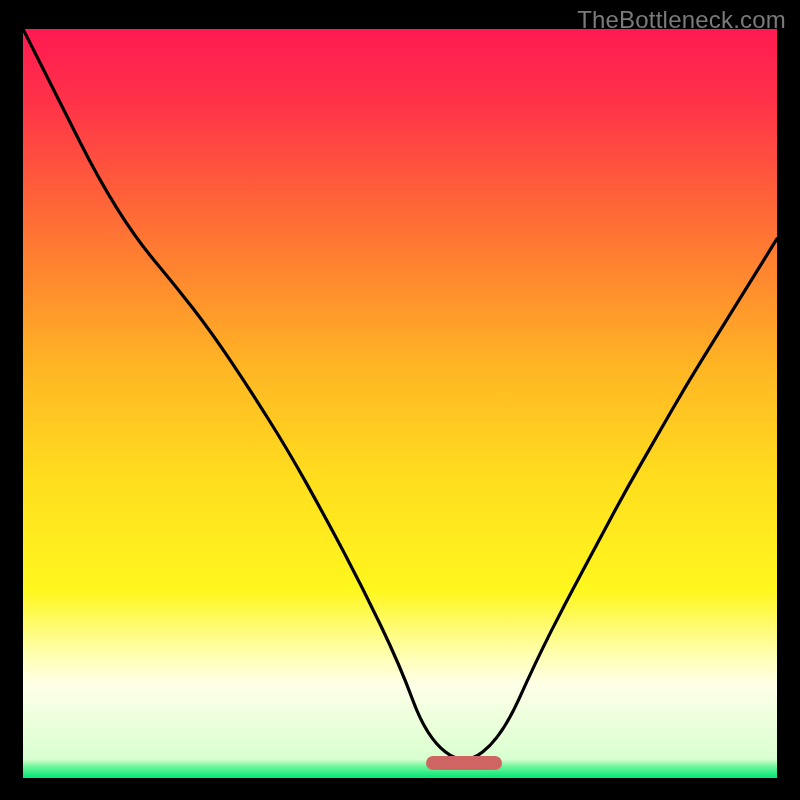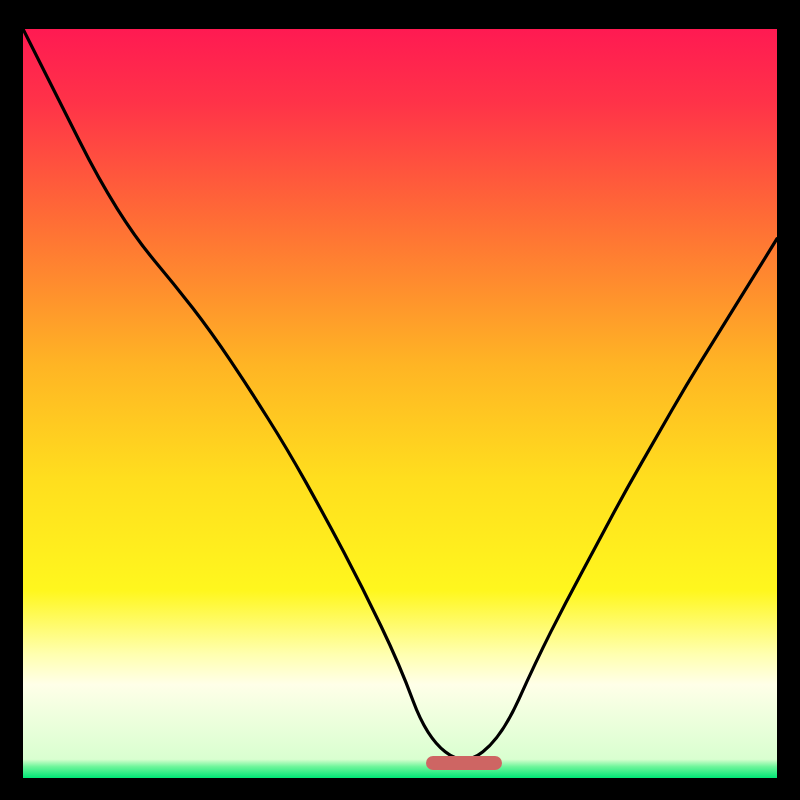--- a/index.html
+++ b/index.html
@@ -46,20 +46,21 @@
     position: absolute;
     background: #ce6563;
     border-radius: 10px;
     height: 14px;
   }
 </style>
 </head>
 <body>
 
 <div class="frame">
+  <div class="watermark">TheBottleneck.com</div>
 
   <div class="plot">
     <svg class="gradient-bg" viewBox="0 0 754 749" preserveAspectRatio="none">
       <defs>
         <linearGradient id="bg-grad" x1="0" y1="0" x2="0" y2="1">
         <stop offset="0%" stop-color="#ff1a52"></stop>
             <stop offset="10%" stop-color="#ff3348"></stop>
             <stop offset="25%" stop-color="#ff6b36"></stop>
             <stop offset="45%" stop-color="#ffb524"></stop>
             <stop offset="60%" stop-color="#ffde1e"></stop>

